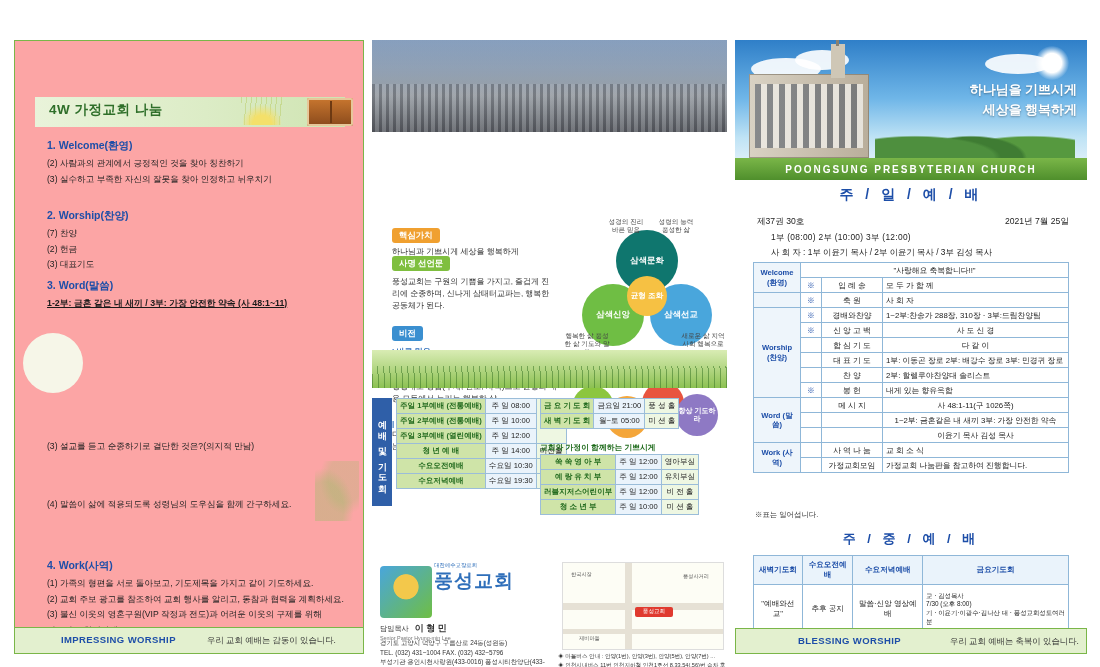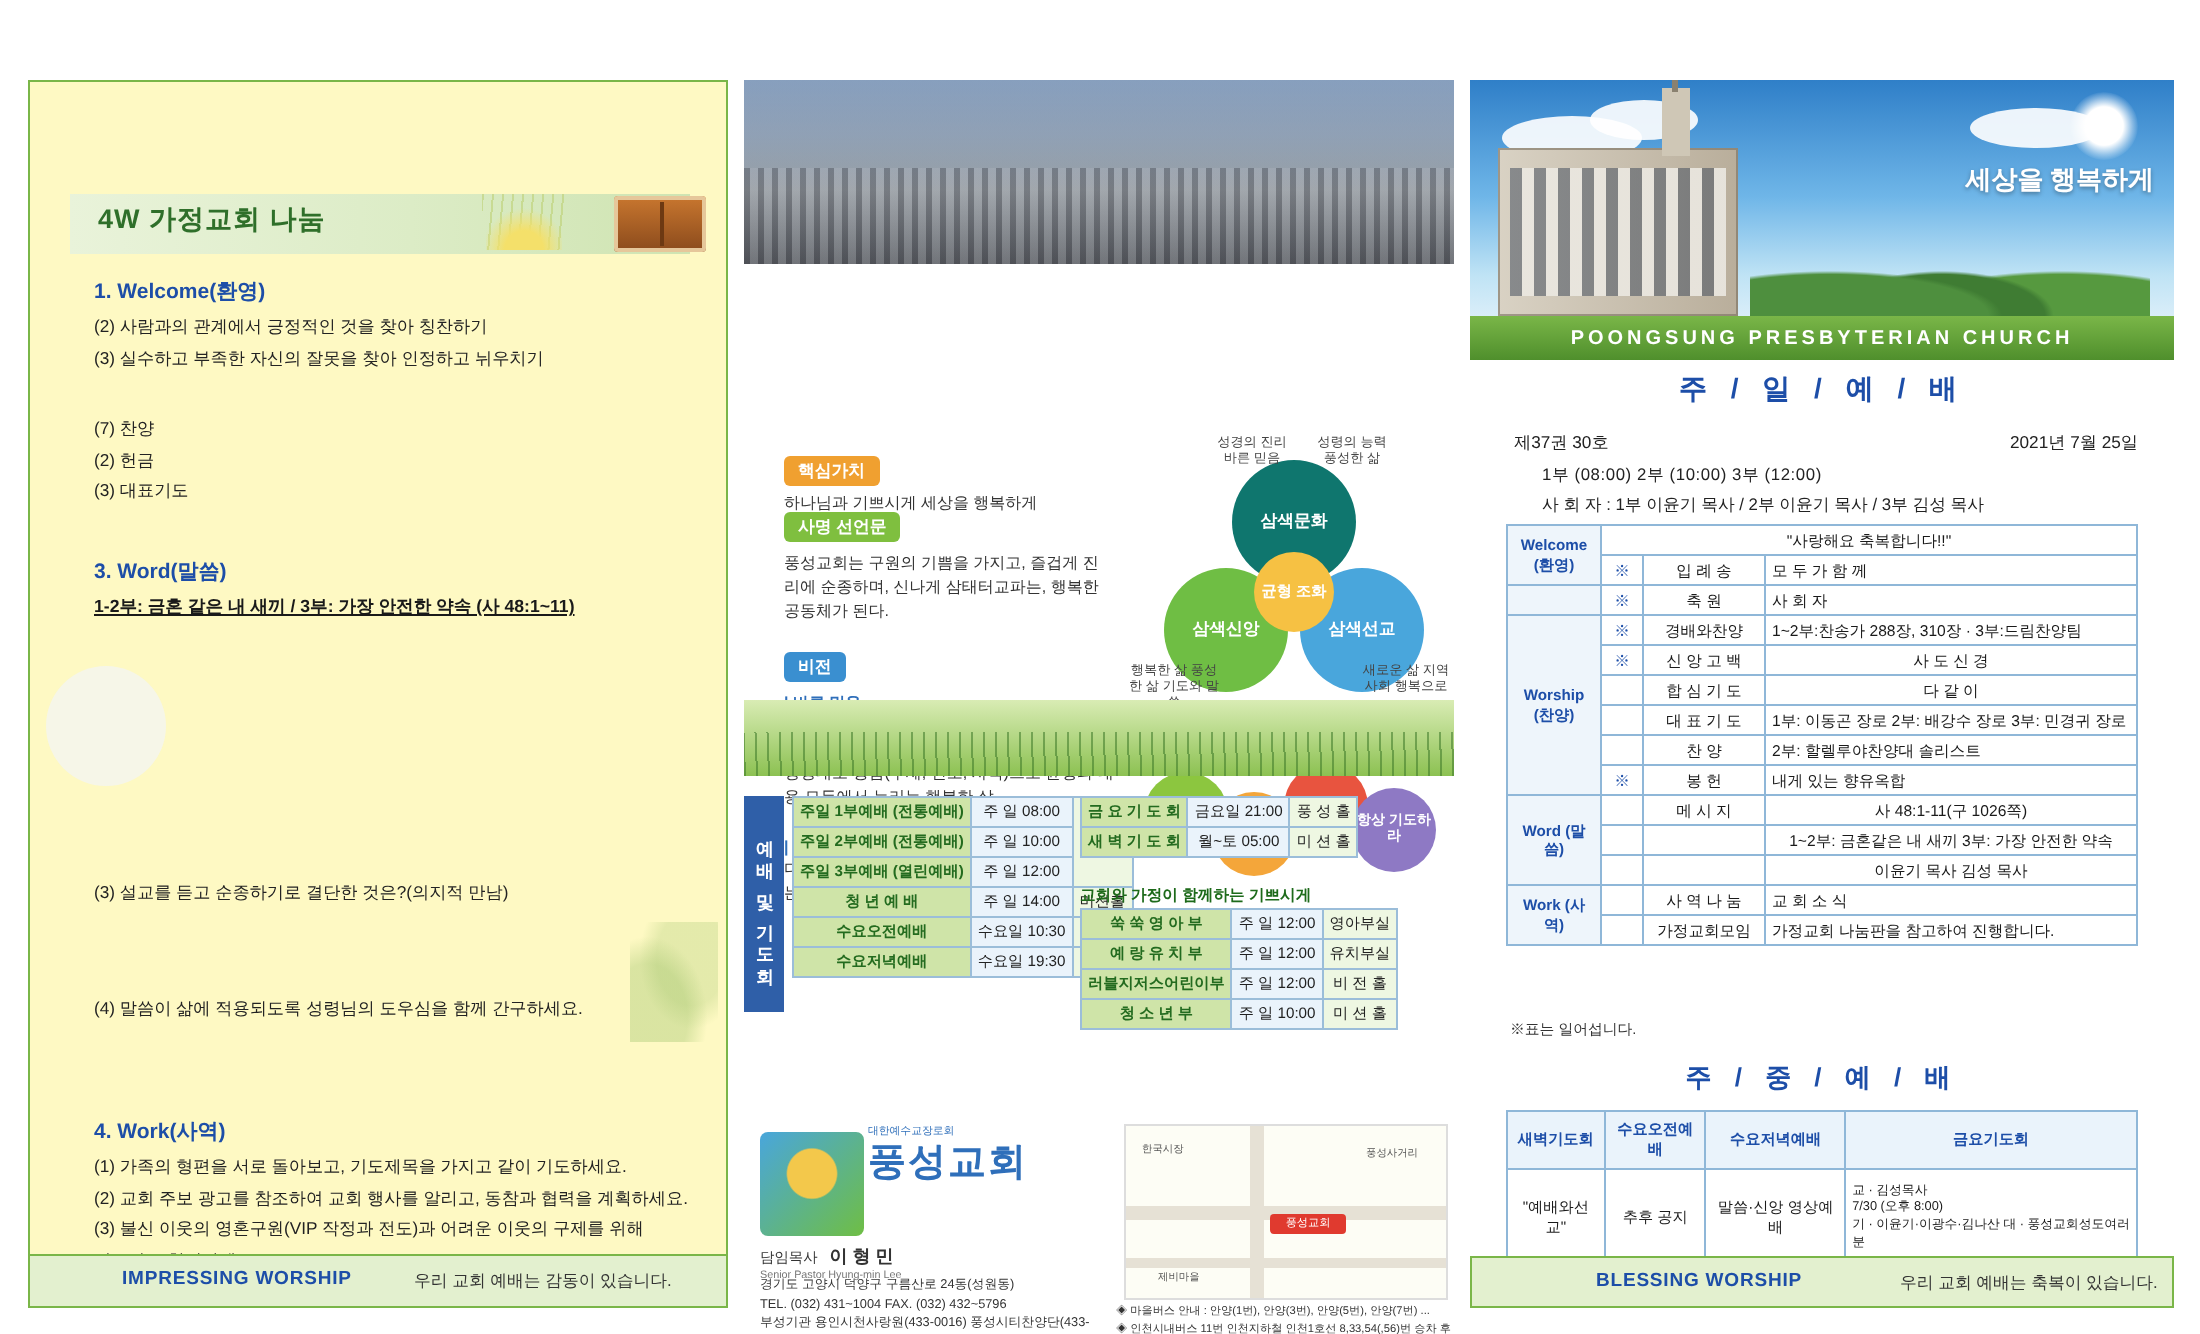--- a/index.html
+++ b/index.html
@@ -9,21 +9,21 @@
     font-family:"Liberation Sans", sans-serif;
     color:#1a1a1a;
     overflow:hidden;
   }
   .page{position:relative;width:1100px;height:667px;}
 
   
   .left-panel{
     position:absolute;left:14px;top:40px;width:350px;height:588px;
     border:1px solid #7ab648;
-    background:#fef9c3;
+    background:#fca5a5;
     box-sizing:border-box;
   }
   .left-inner{position:absolute;inset:0;overflow:hidden;}
   .left-head{
     position:absolute;left:20px;top:56px;width:310px;height:30px;
     background:linear-gradient(to right,#e9f3da 0%,#dcecc6 55%,#cfe4b2 100%);
   }
   .left-title{
     position:absolute;left:34px;top:60px;
     font-size:13.5px;font-weight:bold;color:#2f6f2a;letter-spacing:.5px;
@@ -244,20 +244,21 @@
       <div class="book-deco"></div>
       <div class="left-title">4W 가정교회 나눔</div>
 
       <div class="sec" style="top:98px;">
         <div class="sec-title">1. Welcome(환영)</div>
         <div class="sec-line">(2) 사람과의 관계에서 긍정적인 것을 찾아 칭찬하기</div>
         <div class="sec-line">(3) 실수하고 부족한 자신의 잘못을 찾아 인정하고 뉘우치기</div>
       </div>
 
       <div class="sec" style="top:168px;">
+        <div class="sec-title">2. Worship(찬양)</div>
         <div class="sec-line">(7) 찬양</div>
         <div class="sec-line">(2) 헌금</div>
         <div class="sec-line">(3) 대표기도</div>
       </div>
 
       <div class="sec" style="top:238px;">
         <div class="sec-title">3. Word(말씀)</div>
         <div class="sec-title u" style="font-size:8.8px;color:#1a1a1a;font-weight:bold;margin-bottom:8px;">1-2부: 금혼 같은 내 새끼 / 3부: 가장 안전한 약속 (사 48:1~11)</div>
       </div>
       <div class="q-line" style="position:absolute;left:32px;top:400px;width:300px;">(3) 설교를 듣고 순종하기로 결단한 것은?(의지적 만남)</div>
@@ -436,20 +437,21 @@
   <div class="right">
     <div class="sky">
       <div class="cloud c1"></div>
       <div class="cloud c2"></div>
       <div class="cloud c3"></div>
       <div class="sun"></div>
       <div class="bldg"></div>
       <div class="steeple"></div>
       <div class="trees"></div>
       <div class="calli">
+        <div>하나님을 기쁘시게</div>
         <div>세상을 행복하게</div>
       </div>
     </div>
     <div class="green-bar">POONGSUNG PRESBYTERIAN CHURCH</div>
 
     <div class="bulletin-title">주 / 일 / 예 / 배</div>
     <div class="vol">제37권 30호</div>
     <div class="date">2021년 7월 25일</div>
     <div class="svc-times">1부 (08:00)     2부 (10:00)     3부 (12:00)</div>
     <div class="preachers">사 회 자 : 1부 이윤기 목사 / 2부 이윤기 목사 / 3부 김성 목사</div>

